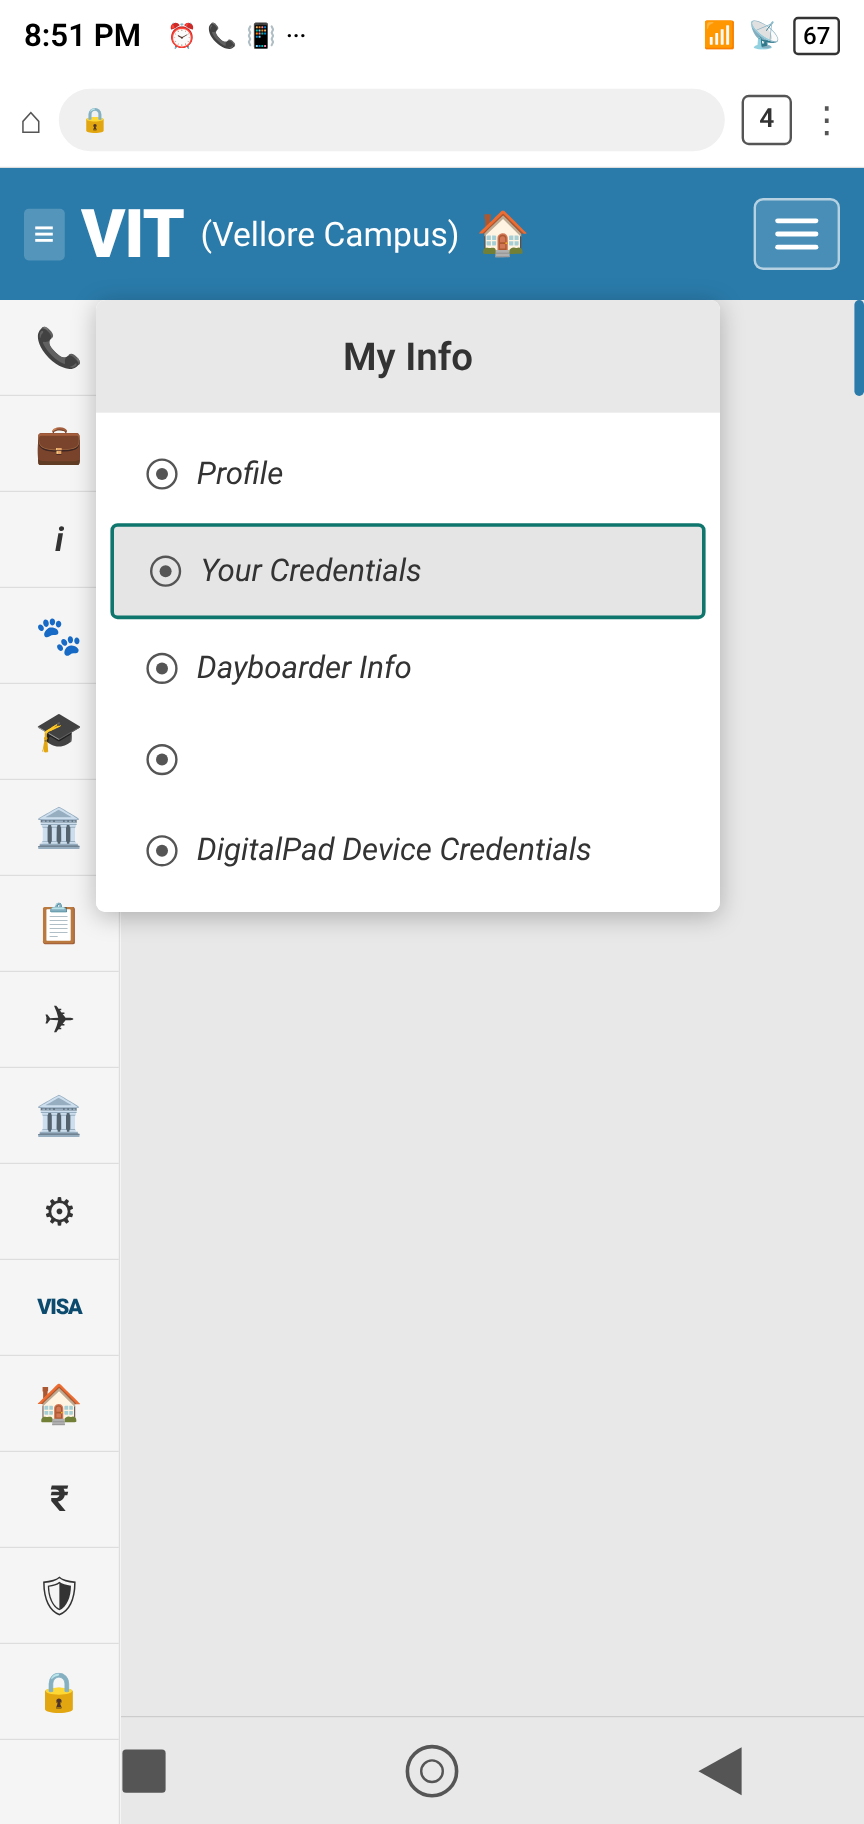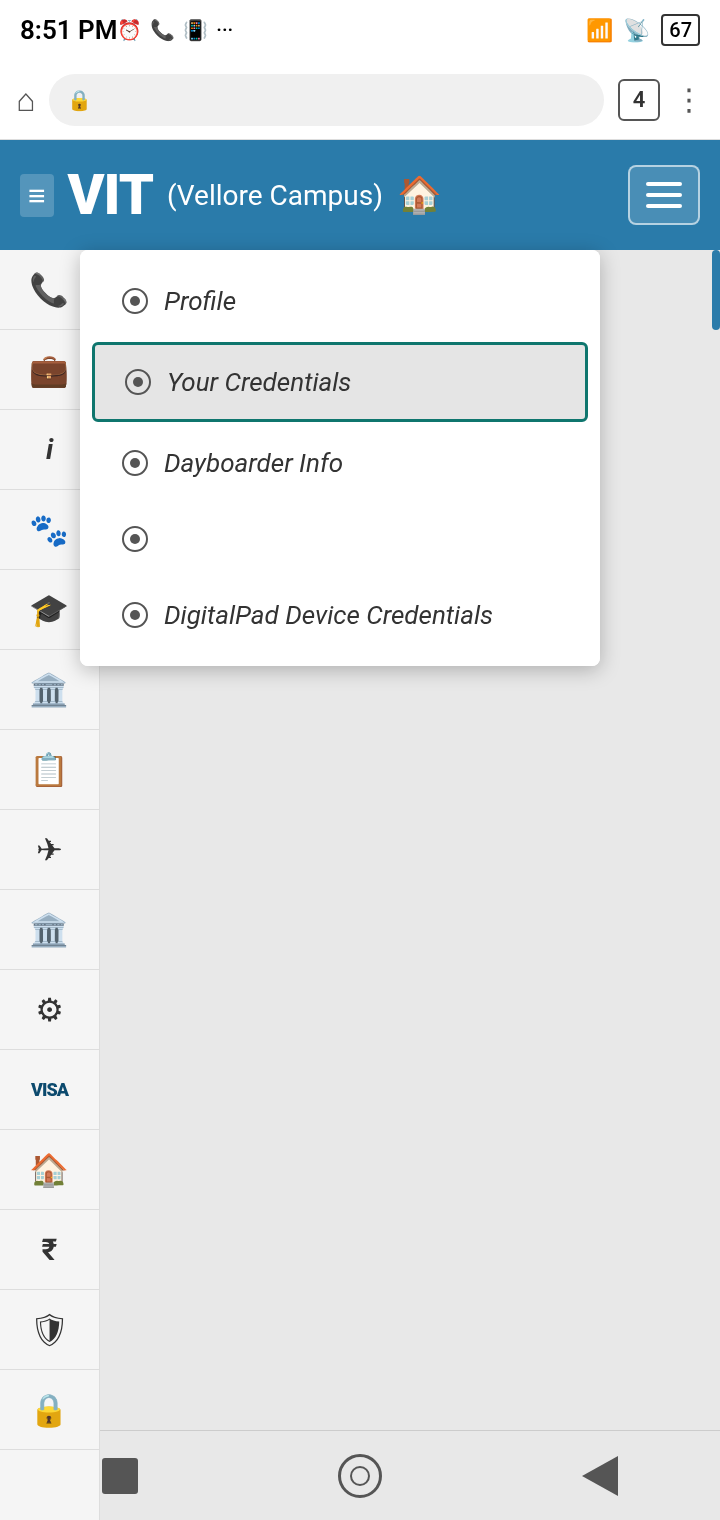--- a/index.html
+++ b/index.html
@@ -19,21 +19,21 @@
       display: flex;
       align-items: center;
       justify-content: space-between;
       padding: 0 20px;
       font-size: 24px;
       font-weight: 500;
     }
     .status-left {
       display: flex;
       align-items: center;
-      gap: 0;
+      gap: 22px;
     }
     .status-time { font-size: 26px; font-weight: 600; }
     .status-icons { display: flex; align-items: center; gap: 8px; font-size: 20px; }
     .status-right { display: flex; align-items: center; gap: 10px; font-size: 22px; }
     .battery-box {
       border: 2px solid #333;
       border-radius: 4px;
       padding: 2px 6px;
       font-size: 20px;
       position: relative;
@@ -391,20 +391,23 @@
     <div class="sidebar-item">
       <span>🔒</span>
     </div>
   </div>
 
   <div class="content-area">
 
     <div class="scroll-indicator"></div>
 
     <div class="dropdown-overlay">
+      <div class="dropdown-header">
+        <span class="dropdown-header-text">My Info</span>
+      </div>
       <div class="dropdown-items">
 
         <div class="dropdown-item">
           <div class="radio-icon">
             <div class="radio-inner"></div>
           </div>
           <span>Profile</span>
         </div>
 
         <div class="dropdown-item highlighted">

